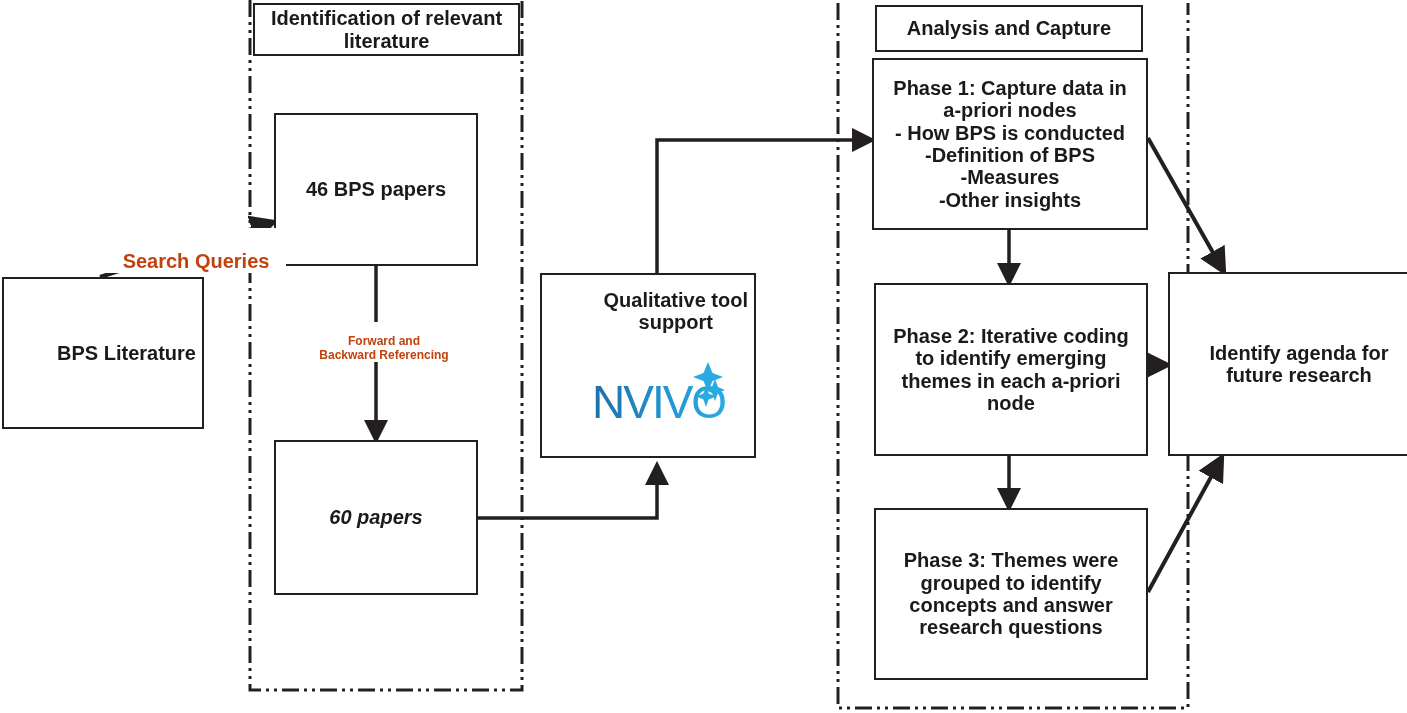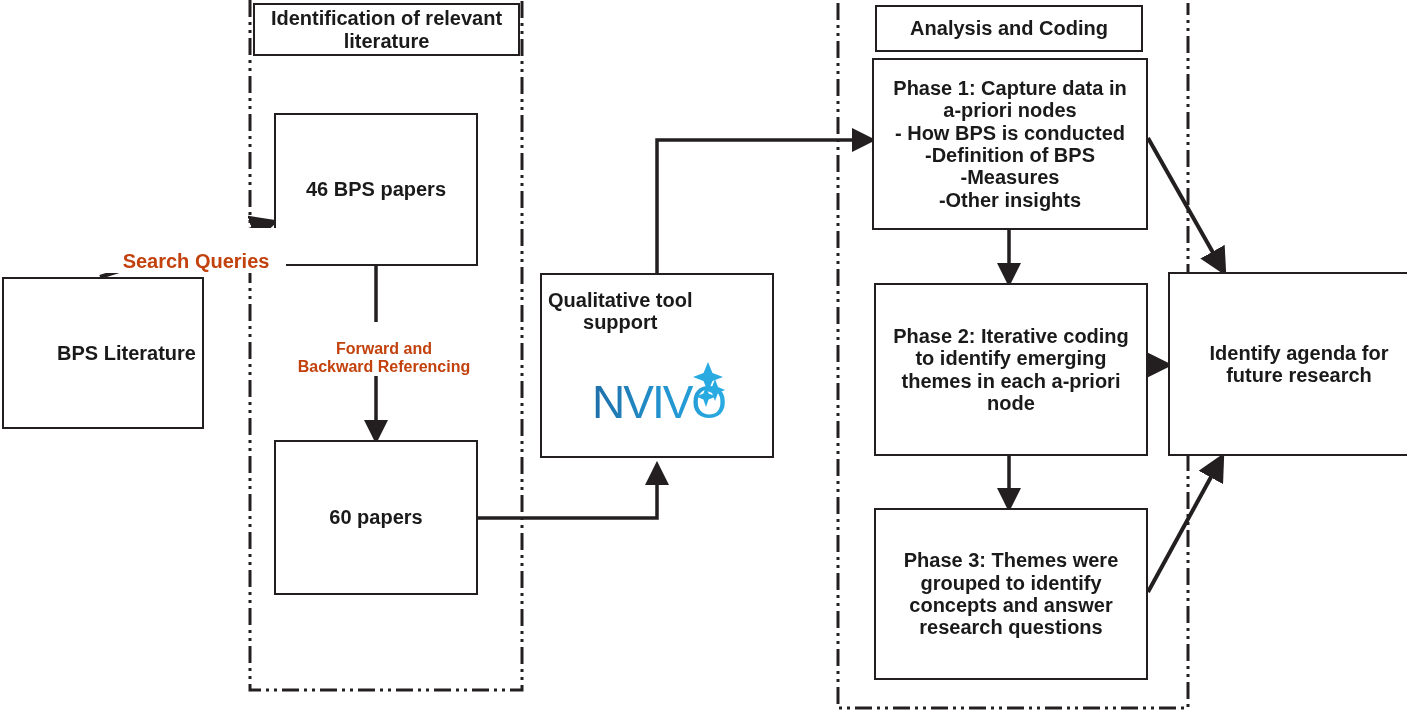--- a/index.html
+++ b/index.html
@@ -81,37 +81,37 @@
     <path d="M 1148 592 L 1222 457" fill="none" stroke="#231f20" stroke-width="4" marker-end="url(#ah)"></path>
   </g>
 </svg>
 
 <div class="box grp-title" style="left:253px;top:3px;width:267px;height:53px;">
   <span class="node-txt">Identification of relevant
 literature</span>
 </div>
 
 <div class="box grp-title" style="left:875px;top:5px;width:268px;height:47px;">
-  <span class="node-txt">Analysis and Coding</span>
+  <span class="node-txt">Analysis and Capture</span>
 </div>
 
 <div class="box" style="left:2px;top:277px;width:202px;height:152px;justify-content:flex-end;">
   <span class="node-txt">BPS Literature</span>
 </div>
 
 <div class="box" style="left:274px;top:113px;width:204px;height:153px;">
   <span class="node-txt">46 BPS papers</span>
 </div>
 
-<div class="box" style="left:274px;top:440px;width:204px;height:155px;">
+<div class="box" style="left:274px;top:440px;width:204px;height:155px;font-style:italic;">
   <span class="node-txt">60 papers</span>
 </div>
 
-<div class="box" style="left:540px;top:273px;width:234px;height:185px;
-            align-items:flex-start;justify-content:flex-start;">
+<div class="box" style="left:540px;top:273px;width:216px;height:185px;
+            align-items:flex-start;justify-content:flex-end;">
   <span class="node-txt" style="margin-top:10px;">Qualitative tool
 support</span>
 </div>
 
 <div class="nvivo-wrap" style="left:590px;top:360px;width:140px;height:65px;">
   <svg viewBox="0 0 140 65" width="140" height="65">
     <defs>
       <linearGradient id="nvg" x1="0" y1="0" x2="1" y2="0">
         <stop offset="0%" stop-color="#1f6fa8"></stop>
         <stop offset="55%" stop-color="#2394cf"></stop>
@@ -153,16 +153,16 @@
 
 <div class="box" style="left:1168px;top:272px;width:262px;height:184px;">
   <span class="node-txt">Identify agenda for
 future research</span>
 </div>
 
 <div class="lbl" style="left:106px;top:228px;width:180px;font-size:20px;">
   <span>Search Queries</span>
 </div>
 
-<div class="lbl" style="left:273px;top:322px;width:222px;font-size:16px;">
+<div class="lbl" style="left:273px;top:322px;width:222px;font-size:12px;">
   <span>Forward and
 Backward Referencing</span>
 </div>
 
 </body></html>

